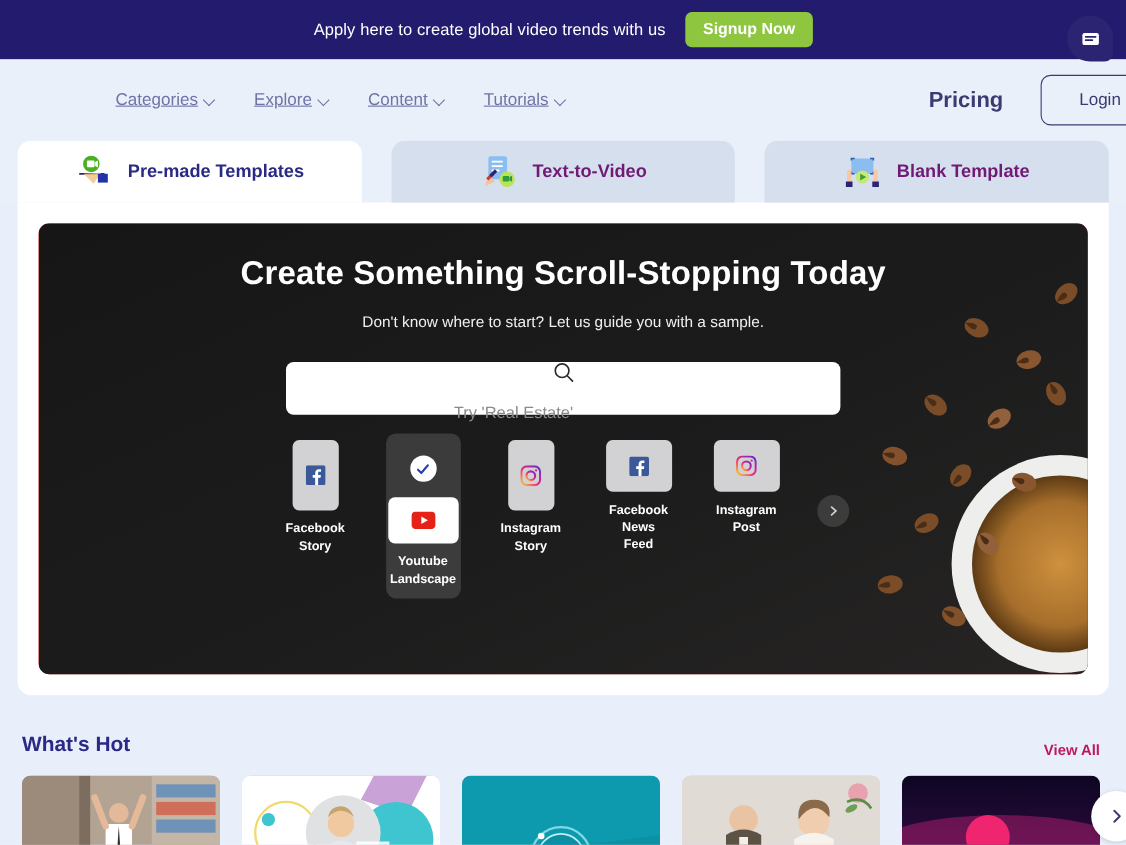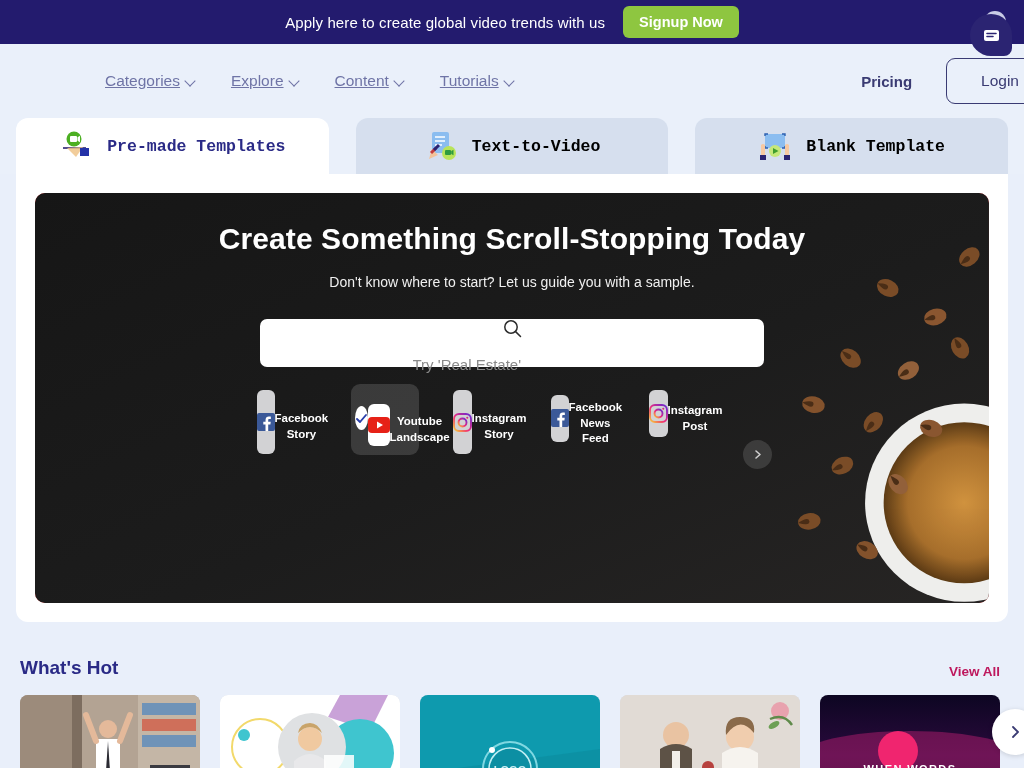--- a/index.html
+++ b/index.html
@@ -6,21 +6,21 @@
   html, body {
     width: 1024px; height: 768px;
     overflow: hidden;
     background: #e9effa;
     font-family: "Liberation Sans", sans-serif;
   }
 
   
   .banner {
     position: relative;
-    height: 44px;
+    height: 54px;
     background: #231b6e;
     display: flex; align-items: center; justify-content: center;
     gap: 18px;
   }
   .banner-text {
     color: #ffffff; font-size: 15px; letter-spacing: .1px;
   }
   .banner-cta {
     background: #8ec640; color: #ffffff;
     font-size: 14.5px; font-weight: bold;
@@ -58,46 +58,45 @@
     width: 7px; height: 7px;
     border-right: 1.6px solid #6f74a6;
     border-bottom: 1.6px solid #6f74a6;
     transform: rotate(45deg);
   }
   .nav-right {
     position: absolute; right: -30px; top: 0; height: 74px;
     display: flex; align-items: center; gap: 34px;
   }
   .nav-pricing {
-    color: #3a3b73; font-size: 15px; font-weight: bold; cursor: pointer;
+    color: #3a3b73; font-size: 20px; font-weight: bold; cursor: pointer;
   }
   .nav-login {
     color: #3a3b73; font-size: 15.5px;
     border: 1.6px solid #3a3b73; border-radius: 9px;
     padding: 13px 34px; cursor: pointer; background: transparent;
     white-space: nowrap;
   }
 
   
   .tabs {
     display: flex; gap: 27px;
     padding: 0 16px;
     background: #eaf0fa;
     height: 56px;
-    font-family: Liberation Mono, monospace;
   }
   .tab {
     flex: 1;
     border-radius: 12px 12px 0 0;
     display: flex; align-items: center; justify-content: center;
     gap: 14px; cursor: pointer;
     background: #d6dfee;
   }
   .tab.active { background: #ffffff; }
-  .tab-label { font-size: 16.5px; font-weight: bold; color: #000000; }
+  .tab-label { font-size: 16.5px; font-weight: bold; color: #701a75; }
   .tab.active .tab-label { color: #2a2a86; }
   .tab-icon { width: 34px; height: 32px; flex: none; }
 
   
   .hero-wrap {
     background: #ffffff;
     margin: 0 16px;
     border-radius: 0 0 12px 12px;
     padding: 19px;
   }
@@ -137,21 +136,21 @@
 
   
   .formats {
     position: relative; z-index: 3;
     margin-top: 17px;
     display: flex; align-items: flex-start; justify-content: center;
     gap: 30px;
   }
   .fmt {
     width: 68px;
-    display: flex; align-items: center;
+    display: flex; flex-direction: column; align-items: center;
     cursor: pointer; border-radius: 9px;
     padding: 6px 4px 9px;
   }
   .fmt.selected { background: rgba(255,255,255,.14); padding-top: 20px; }
   .fmt-thumb {
     background: #d2d2d4; border-radius: 6px;
     display: flex; align-items: center; justify-content: center;
     position: relative;
   }
   .fmt-thumb.portrait { width: 42px; height: 64px; }

